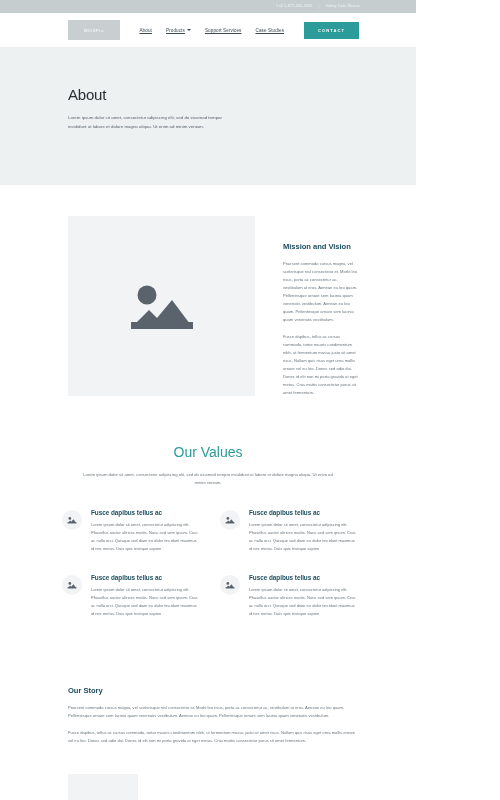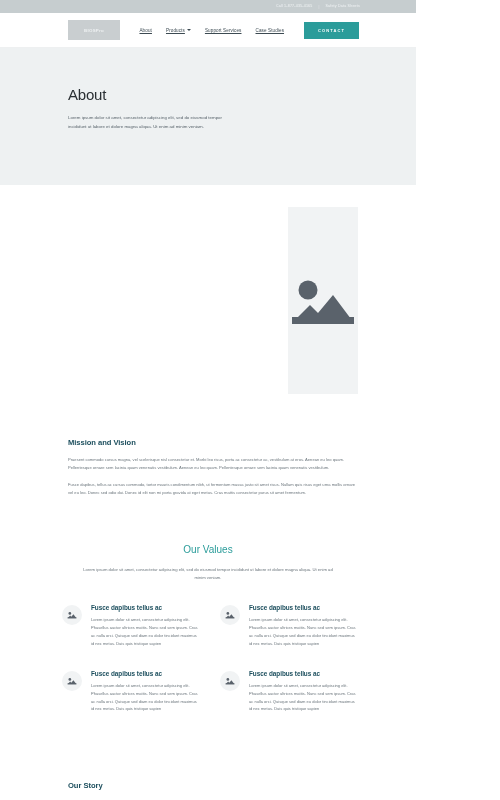--- a/index.html
+++ b/index.html
@@ -61,41 +61,41 @@
     letter-spacing: -.2px; margin-bottom: 10px;
   }
   .hero p {
     font-size: 4.4px; line-height: 2.05; color: #58636b;
     max-width: 168px;
   }
 
   
   .mission {
     padding: 22px 58px 0 68px;
-    display: flex; gap: 9px; align-items: flex-end; flex-direction: column;
+    display: flex; gap: 28px; align-items: center;
   }
   .img-box {
     background: #f1f3f4; flex: 0 0 187px; height: 180px;
     display: flex; align-items: center; justify-content: center;
   }
   .img-ph { width: 70px; height: 56px; position: relative; }
   .mission-text { padding-top: 35px; }
   .mission-text h2, .story h2 {
     font-size: 7.6px; font-weight: 700; color: #1d4f5e;
     margin-bottom: 9px; letter-spacing: -.05px;
   }
   .body-p {
     font-size: 4.1px; line-height: 1.95; color: #6b757c;
     margin-bottom: 9px;
   }
 
   
   .values { padding: 38px 0 0; text-align: center; }
   .values h2 {
-    font-size: 10px; font-weight: 400; color: #2b9c9a;
+    font-size: 14px; font-weight: 400; color: #2b9c9a;
     margin-bottom: 11px;
   }
   .values > .values-intro {
     font-size: 4.2px; line-height: 1.95; color: #6b757c;
     width: 252px; margin: 0 auto 22px;
   }
   .cards {
     display: grid; grid-template-columns: 1fr 1fr;
     column-gap: 22px; row-gap: 22px;
     padding: 0 60px 0 62px; text-align: left;

